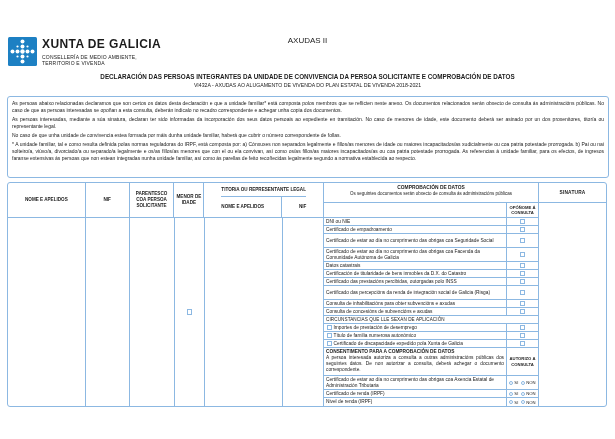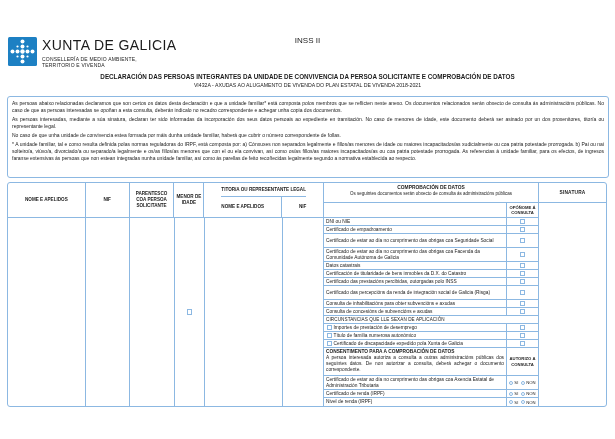--- a/index.html
+++ b/index.html
@@ -8,21 +8,21 @@
     --logoblue:#1d80c3;
   }
   html,body{margin:0;padding:0;background:#fff;}
   .sheet{
     position:relative;width:615px;height:439px;background:#fff;
     color:var(--ink);font-family:"Liberation Sans",sans-serif;overflow:hidden;
   }
   
   .brandwrap{position:absolute;top:37px;left:8px;display:flex;gap:5px;}
   .logo-box{width:29px;height:29px;flex:0 0 auto;}
-  .brand-org{font-size:14px;font-weight:normal;letter-spacing:.4px;}
+  .brand-org{font-size:12px;font-weight:bold;letter-spacing:.4px;}
   .brand-dept{font-size:5px;margin-top:2.5px;line-height:1.3;letter-spacing:.2px;}
   .anexo{position:absolute;top:36px;left:0;right:0;text-align:center;font-size:8px;}
   .titlewrap{position:absolute;top:73px;left:0;right:0;text-align:center;}
   .form-title{font-size:6.3px;font-weight:bold;}
   .form-subtitle{font-size:5.2px;margin-top:2px;}
   
   .intro{
     position:absolute;top:96px;left:7px;width:592px;height:74px;
     border:1px solid var(--bd);border-radius:3px;padding:3px 4px;
     font-size:5px;line-height:1.45;text-align:justify;box-sizing:content-box;
@@ -104,21 +104,21 @@
       </svg>
     </div>
     <div>
       <div class="brand-org">XUNTA DE GALICIA</div>
       <div class="brand-dept">
         <div>CONSELLERÍA DE MEDIO AMBIENTE,</div>
         <div>TERRITORIO E VIVENDA</div>
       </div>
     </div>
   </div>
-  <div class="anexo">INSS II</div>
+  <div class="anexo">AXUDAS II</div>
 
   <div class="titlewrap">
     <div class="form-title">DECLARACIÓN DAS PERSOAS INTEGRANTES DA UNIDADE DE CONVIVENCIA DA PERSOA SOLICITANTE E COMPROBACIÓN DE DATOS</div>
     <div class="form-subtitle">VI432A - AXUDAS AO ALUGAMENTO DE VIVENDA DO PLAN ESTATAL DE VIVENDA 2018-2021</div>
   </div>
 
   <div class="intro">
     <p>As persoas abaixo relacionadas declaramos que son certos os datos desta declaración e que a unidade familiar* está composta polos membros que se reflicten neste anexo. Os documentos relacionados serán obxecto de consulta ás administracións públicas. No caso de que as persoas interesadas se opoñan a esta consulta, deberán indicalo no recadro correspondente e achegar unha copia dos documentos.</p>
     <p>As persoas interesadas, mediante a súa sinatura, declaran ter sido informadas da incorporación dos seus datos persoais ao expediente en tramitación. No caso de menores de idade, este documento deberá ser asinado por un dos proxenitores, titor/a ou representante legal.</p>
     <p>No caso de que unha unidade de convivencia estea formada por máis dunha unidade familiar, haberá que cubrir o número correspondente de follas.</p>

